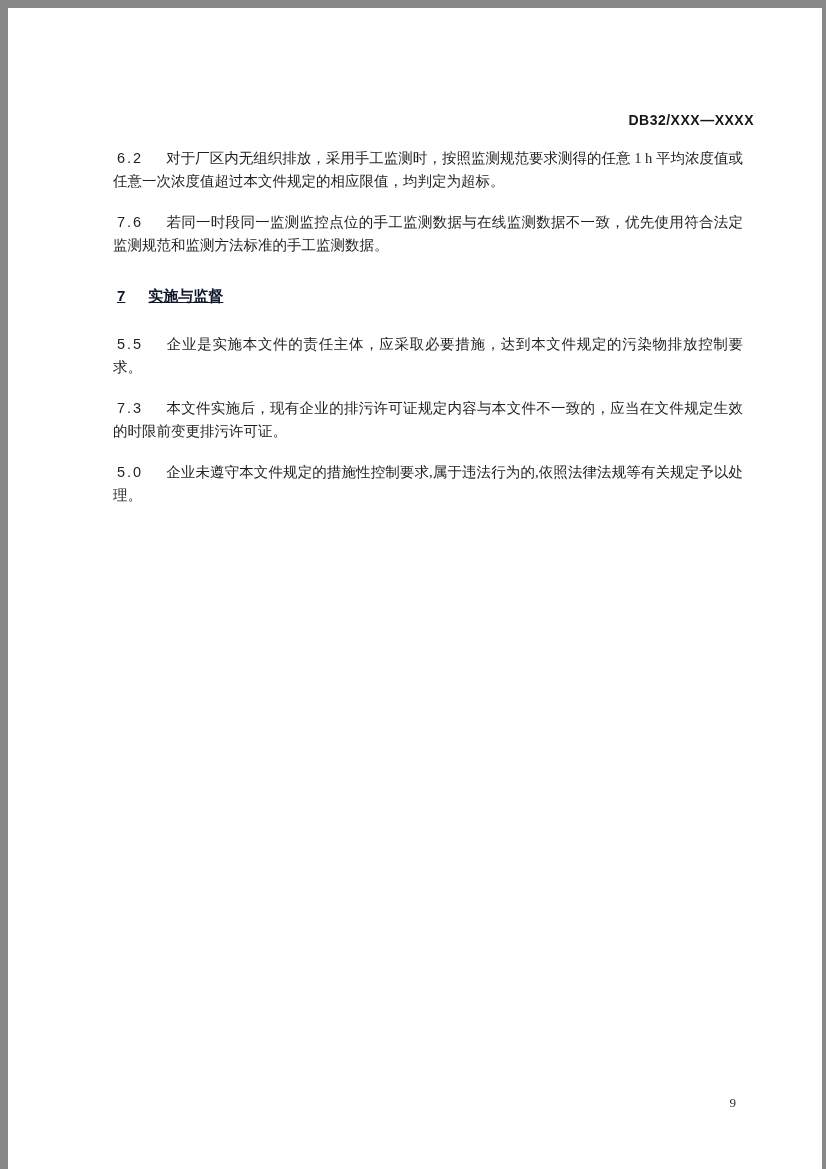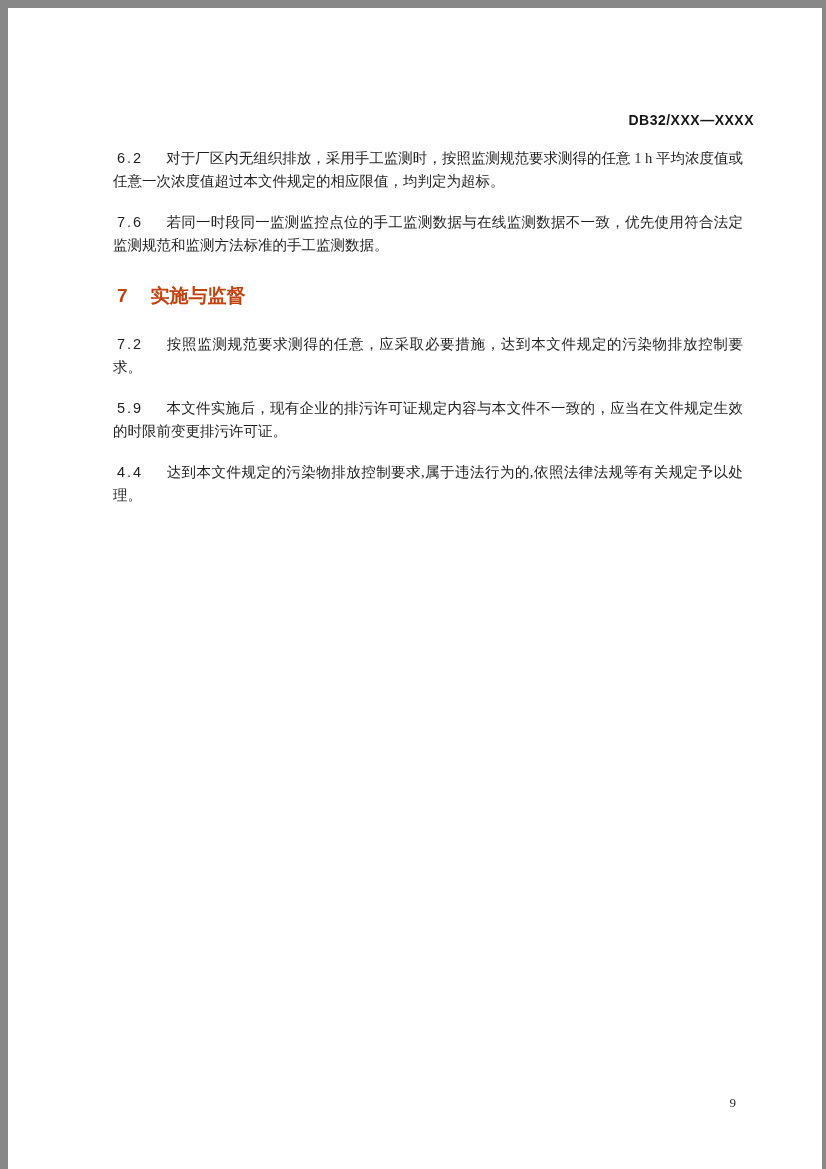--- a/index.html
+++ b/index.html
@@ -37,25 +37,26 @@
     margin: 0 8px 10px 0;
   }
   .clause-num {
     font-family: "Liberation Sans", "DejaVu Sans", sans-serif;
     letter-spacing: 2px;
     margin-right: 15px;
     white-space: nowrap;
   }
   .section-heading {
     font-family: "Liberation Sans", "DejaVu Sans", sans-serif;
-    font-size: 19px;
+    font-size: 15px;
     font-weight: bold;
     line-height: 23px;
     margin: 19px 0 18px 0;
-    color: #c2410c;
+    color: #0f172a;
+    text-decoration: underline;
   }
   .section-num {
     margin-right: 15px;
   }
   .page-number {
     position: absolute;
     top: 1083px;
     right: 94px;
     font-size: 13px;
     color: #2c2c2c;
@@ -71,23 +72,23 @@
   <div class="content">
 
     <p class="clause"><span class="clause-num">6.2</span><span>对于厂区内无组织排放，采用手工监测时，按照监测规范要求测得的任意 1 h 平均浓度值或任意一次浓度值超过本文件规定的相应限值，均判定为超标。</span></p>
 
 
     <p class="clause"><span class="clause-num">7.6</span><span>若同一时段同一监测监控点位的手工监测数据与在线监测数据不一致，优先使用符合法定监测规范和监测方法标准的手工监测数据。</span></p>
 
     <h2 class="section-heading"><span class="section-num">7</span><span>实施与监督</span></h2>
 
 
-    <p class="clause"><span class="clause-num">7.2</span><span>按照监测规范要求测得的任意，应采取必要措施，达到本文件规定的污染物排放控制要求。</span></p>
+    <p class="clause"><span class="clause-num">5.5</span><span>企业是实施本文件的责任主体，应采取必要措施，达到本文件规定的污染物排放控制要求。</span></p>
 
-    <p class="clause"><span class="clause-num">5.9</span><span>本文件实施后，现有企业的排污许可证规定内容与本文件不一致的，应当在文件规定生效的时限前变更排污许可证。</span></p>
+    <p class="clause"><span class="clause-num">7.3</span><span>本文件实施后，现有企业的排污许可证规定内容与本文件不一致的，应当在文件规定生效的时限前变更排污许可证。</span></p>
 
-    <p class="clause"><span class="clause-num">4.4</span><span>达到本文件规定的污染物排放控制要求,属于违法行为的,依照法律法规等有关规定予以处理。</span></p>
+    <p class="clause"><span class="clause-num">5.0</span><span>企业未遵守本文件规定的措施性控制要求,属于违法行为的,依照法律法规等有关规定予以处理。</span></p>
 
   </div>
 
   <div class="page-number">9</div>
 
 </div>
 
 </body></html>

